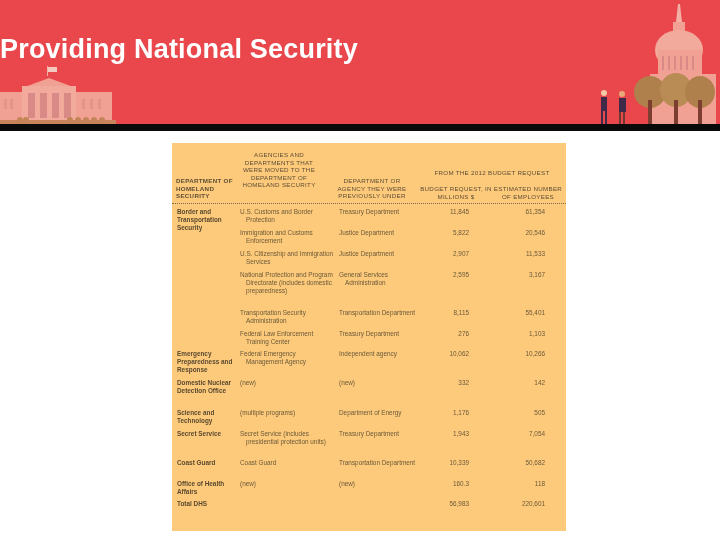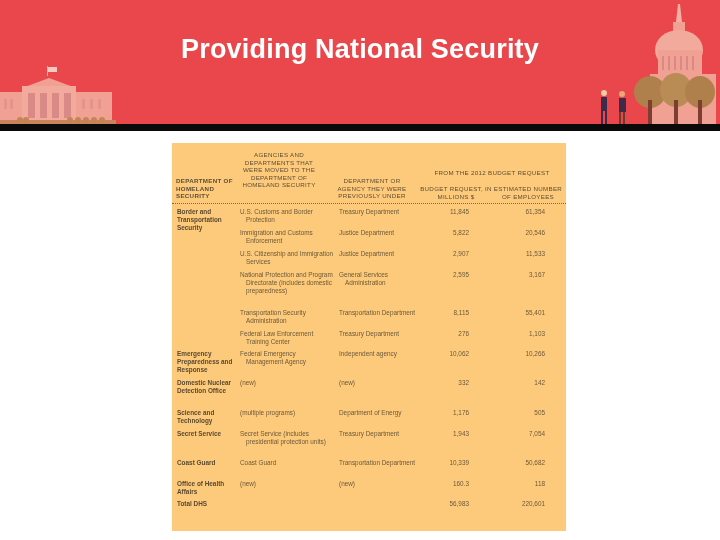--- a/index.html
+++ b/index.html
@@ -1,19 +1,19 @@
 <!DOCTYPE html>
 <html><head>
 <meta charset="utf-8">
 <style>
   html, body { margin:0; padding:0; }
   body { width:720px; height:540px; position:relative; overflow:hidden; background:#ffffff; font-family:"Liberation Sans", sans-serif; }
   .banner { position:absolute; left:0; top:0; width:720px; height:124px; background:#e9474b; overflow:hidden; }
   .banner-bar { position:absolute; left:0; top:124px; width:720px; height:7px; background:#0a0a0a; }
-  .title { position:absolute; left:0; top:34px; width:720px; text-align:center; color:#ffffff; font-size:27px; font-weight:bold; letter-spacing:0.2px; }
+  .title { position:absolute; left:0; top:34px; width:720px; color:#ffffff; font-size:27px; font-weight:bold; letter-spacing:0.2px; }
   .illus { position:absolute; }
   .table-img { position:absolute; left:172px; top:143px; width:394px; height:388px; background:#fdc97a; }
   .tbl { position:absolute; left:0; top:0; width:394px; font-size:6.4px; color:#6b5a3a; line-height:8px; }
   .hdr { position:absolute; text-transform:uppercase; color:#5d4e35; text-align:center; font-size:6.2px; line-height:7.6px; letter-spacing:0.3px; }
   .dots { position:absolute; left:0; top:60px; width:394px; height:0; border-top:1px dotted #7a6a4c; }
   .row { position:absolute; left:0; width:394px; }
   .c1 { position:absolute; left:5px; width:62px; font-weight:bold; color:#5a4a30; }
   .c2 { position:absolute; left:68px; width:88px; }
   .c3 { position:absolute; left:167px; width:80px; }
   .c4 { position:absolute; left:245px; width:52px; text-align:right; }

